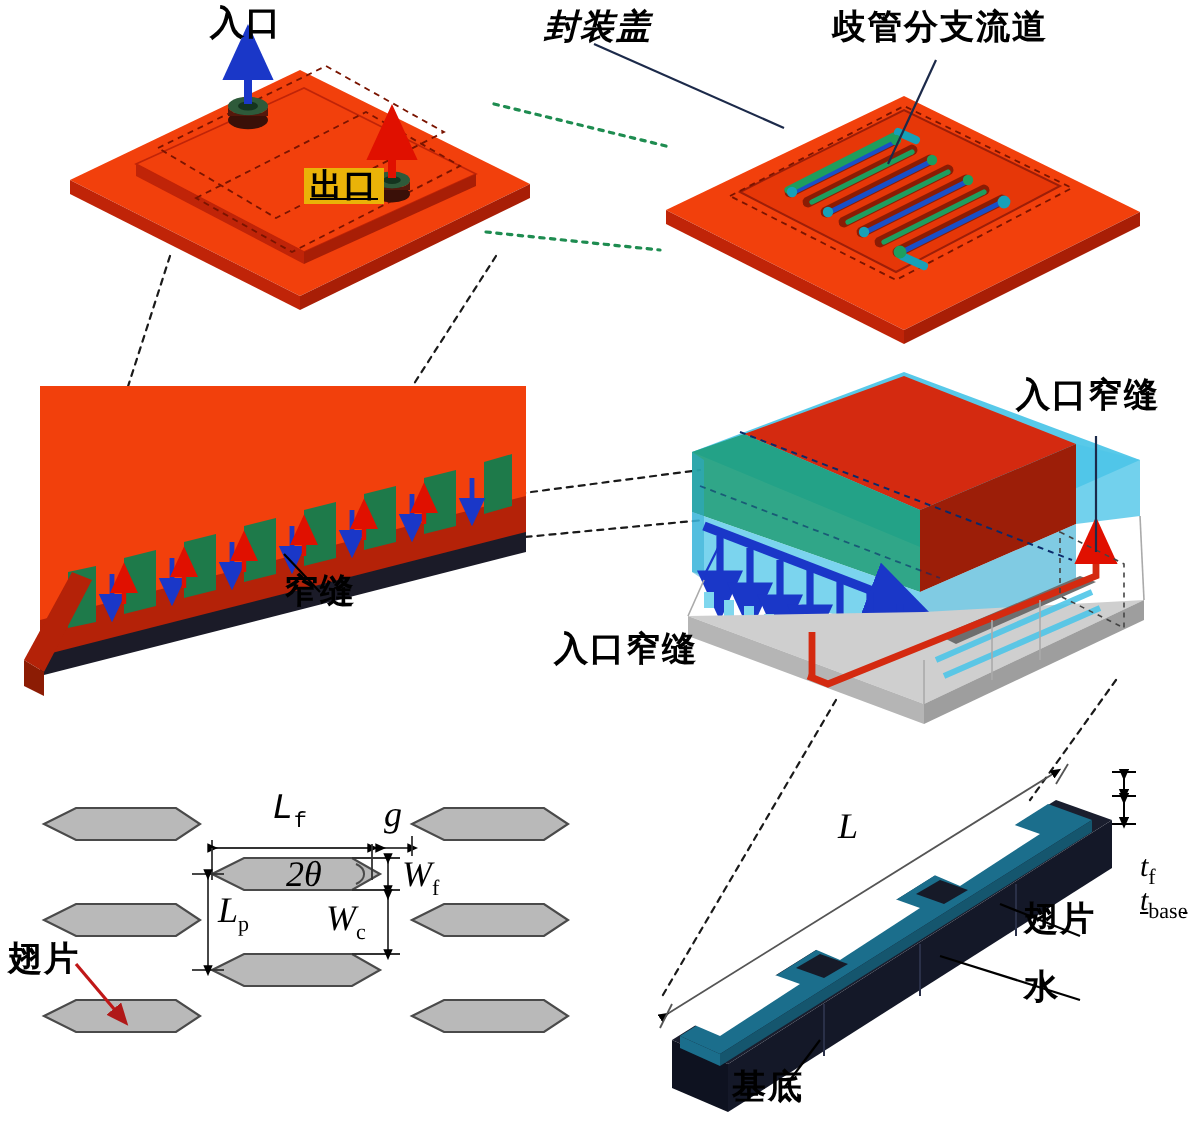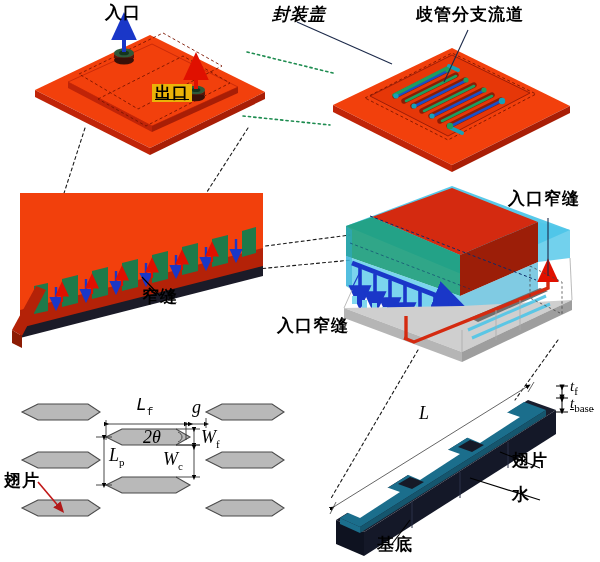--- a/index.html
+++ b/index.html
@@ -6,21 +6,21 @@
   body{width:600px;height:562px;position:relative;overflow:hidden;
        font-family:"Liberation Serif",serif;}
   #stage{position:absolute;left:0;top:0;width:600px;height:562px;}
   svg#fig{position:absolute;left:0;top:0;width:600px;height:562px;display:block;}
   .lbl{position:absolute;white-space:nowrap;color:#000;line-height:1;}
   .cjk{font-family:"DejaVu Sans","Liberation Sans",sans-serif;font-weight:700;}
   .cjk-big{font-size:17px;letter-spacing:1px;}
   .cjk-med{font-size:16px;letter-spacing:1px;}
   .dim{font-family:"Liberation Serif",serif;font-style:italic;font-size:18px;}
   .dim sub{font-style:normal;font-size:11px;}
-  .dim-sm{font-size:15px;}
+  .dim-sm{font-size:15px;margin-top:48px;}
   .outlet-box{background:#eab308;padding:1px 3px;text-decoration:underline;}
 </style>
 </head>
 <body>
 
 <div id="stage">
 
 <svg id="fig" viewBox="0 0 600 562">
   <defs>
     <marker id="ah-blue" markerWidth="7" markerHeight="7" refX="3" refY="3.2" orient="auto">
@@ -382,21 +382,21 @@
 <div class="lbl cjk cjk-big" style="left:277px;top:287px;margin-top:30px;">入口窄缝</div>
 
 <div class="lbl cjk cjk-big" style="left:508px;top:190px;">入口窄缝</div>
 
 <div class="lbl cjk cjk-big" style="left:4px;top:472px;">翅片</div>
 
 <div class="lbl cjk cjk-big" style="left:512px;top:452px;">翅片</div>
 
 <div class="lbl cjk cjk-big" style="left:512px;top:486px;">水</div>
 
-<div class="lbl cjk cjk-big" style="left:366px;top:536px;margin-left:11px;">基底</div>
+<div class="lbl cjk cjk-big" style="left:366px;top:536px;">基底</div>
 
 <div class="lbl dim" style="left:136px;top:396px;font-family:Liberation Mono, monospace;">
   <span>L</span><sub>f</sub>
 </div>
 
 <div class="lbl dim" style="left:192px;top:398px;">
   <span>g</span>
 </div>
 
 <div class="lbl dim" style="left:143px;top:428px;">

